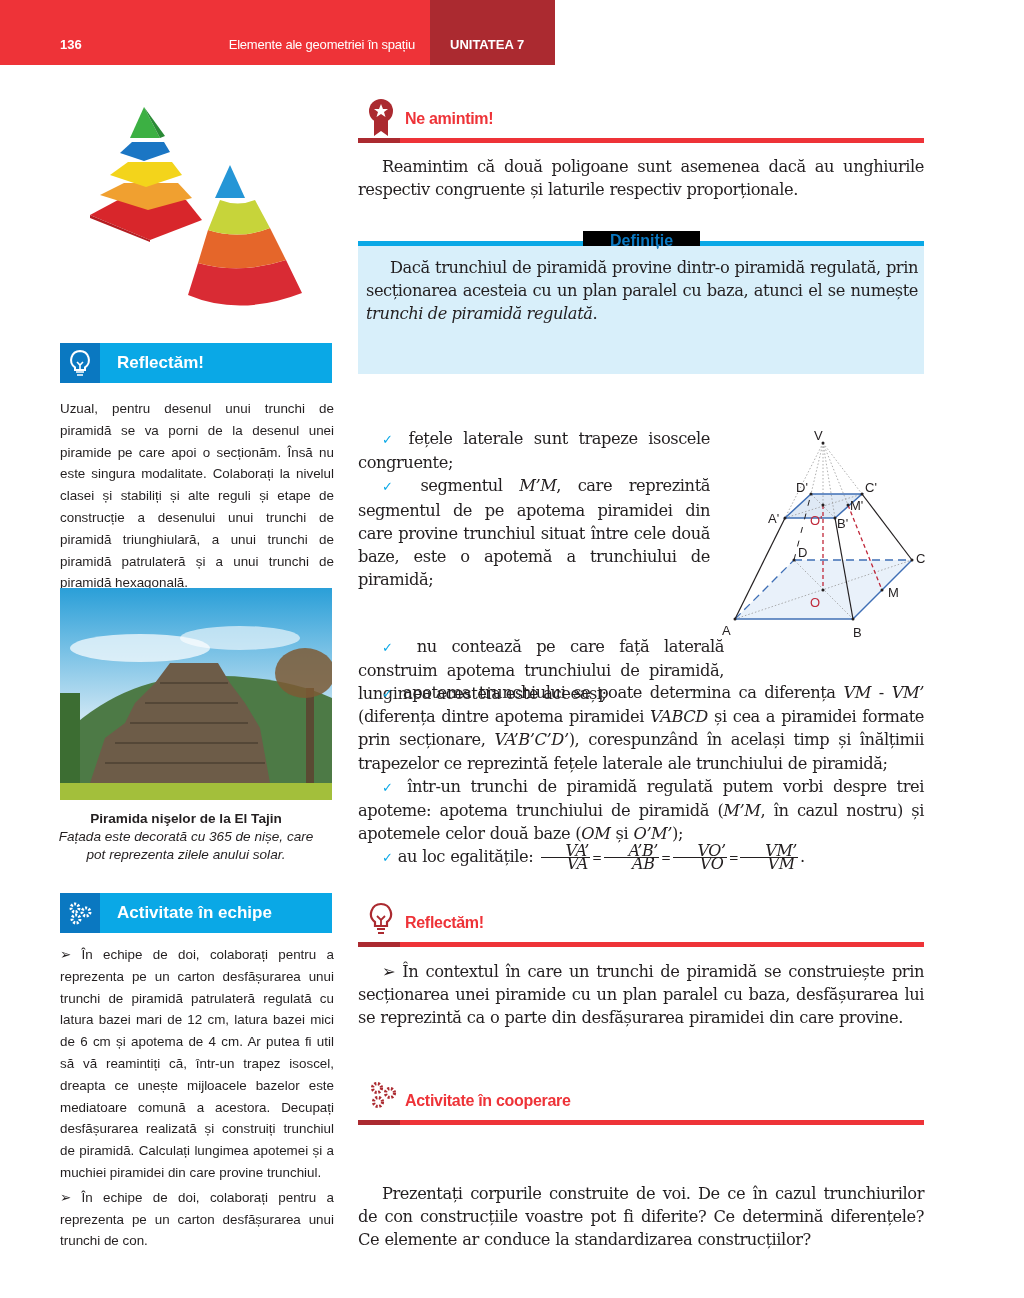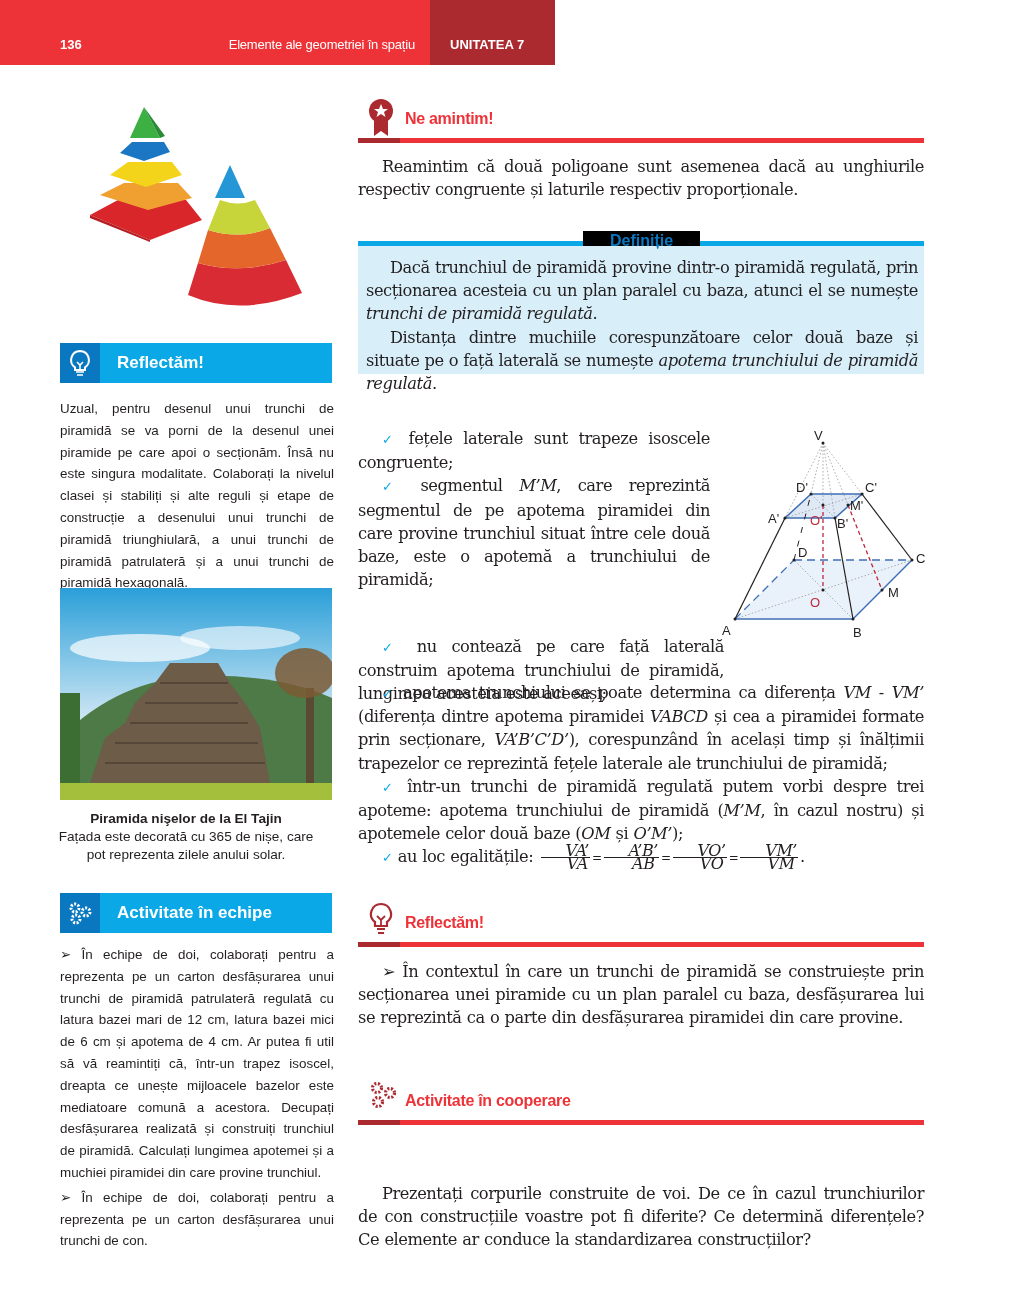--- a/index.html
+++ b/index.html
@@ -36,21 +36,21 @@
     .def .body { position: absolute; left: 8px; top: 18px; width: 552px; font: 16.3px/23.2px "DejaVu Serif", serif; letter-spacing: -0.45px; text-align: justify; }
     .def .body p { text-indent: 24px; }
 
     .chk { color: #0aa8e6; font-family: "DejaVu Sans", sans-serif; font-size: 13px; }
     .frac { display: inline-flex; flex-direction: column; align-items: center; vertical-align: middle; font-size: 16px; line-height: 12px; font-style: italic; margin: 0 2px; }
     .frac .num { border-bottom: 1px solid #231f20; padding: 0 1px; }
     .eq { font-size: 12px; }
 
     .caption { position: absolute; left: 50px; top: 810px; width: 272px; text-align: center; font: 13.6px/18px "Liberation Sans", sans-serif; }
     .caption .b { font-weight: bold; }
-    .caption .i { }
+    .caption .i { font-style: italic; }
 
     .photo { position: absolute; left: 60px; top: 588px; width: 272px; height: 212px; overflow: hidden; }
   </style>
 </head>
 <body>
 
 <div class="header">
   <span class="pg">136</span>
   <span class="chap">Elemente ale geometriei în spațiu</span>
   <div class="unit"></div>
@@ -149,21 +149,20 @@
   <p>Reamintim că două poligoane sunt asemenea dacă au unghiurile respectiv congruente și laturile respectiv proporționale.</p>
 </div>
 
 <div class="def">
   <div class="whiteband"></div>
   <div class="topbar-l"></div>
   <div class="topbar-r"></div>
   <div class="title">Definiție</div>
   <div class="body">
     <p><span>Dacă trunchiul de piramidă provine dintr-o piramidă regulată, prin secționarea acesteia cu un plan paralel cu baza, atunci el se numește </span><i>trunchi de piramidă regulată</i><span>.</span></p>
-    <p><span>Distanța dintre muchiile corespunzătoare celor două baze și situate pe o față laterală se numește </span><i>apotema trunchiului de piramidă regulată</i><span>.</span></p>
   </div>
 </div>
 
 <div class="main-text" style="top:427px;width:352px">
   <p><span class="chk">✓</span> <span>fețele laterale sunt trapeze isoscele congruente;</span></p>
   <p><span class="chk">✓</span> <span>segmentul </span><i>M’M</i><span>, care reprezintă segmentul de pe apotema piramidei din care provine trunchiul situat între cele două baze, este o apotemă a trunchiului de piramidă;</span></p>
 </div>
 
 <div class="main-text" style="top:635px">
   <p style="padding-right:200px"><span class="chk">✓</span> <span>nu contează pe care față laterală construim apotema trunchiului de  piramidă, lungimea acesteia este aceeași;</span></p>

